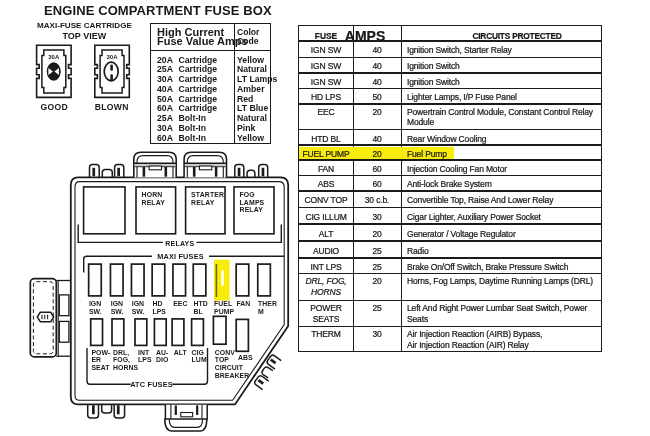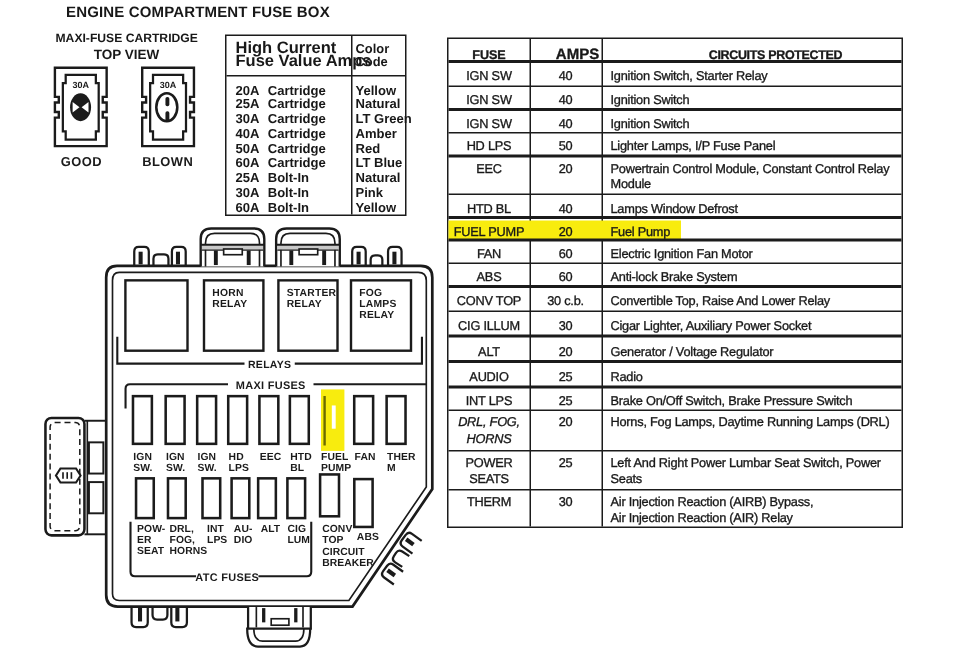--- a/index.html
+++ b/index.html
@@ -4,21 +4,21 @@
 <style>
   html,body{margin:0;padding:0;}
   body{width:650px;height:436px;background:#fff;font-family:"Liberation Sans",sans-serif;color:#181818;position:relative;overflow:hidden;}
   #rt div{-webkit-text-stroke:0.22px #181818;}
   .abs{position:absolute;}
   .b{font-weight:bold;}
 </style>
 </head>
 <body>
 
-<div class="abs b" style="left:44px;top:3.2px;font-size:10px;letter-spacing:0.1px;">ENGINE COMPARTMENT FUSE BOX</div>
+<div class="abs b" style="left:44px;top:3.2px;font-size:13px;letter-spacing:0.1px;">ENGINE COMPARTMENT FUSE BOX</div>
 
 <div class="abs b" style="left:37px;top:21.3px;font-size:8.1px;letter-spacing:0px;">MAXI-FUSE CARTRIDGE</div>
 
 <div class="abs b" style="left:62.5px;top:31.3px;font-size:9px;letter-spacing:0px;">TOP VIEW</div>
 
 <div class="abs" style="left:149.5px;top:23.2px;width:119px;height:118.5px;border:1.8px solid #1b1b1b;">
 
   <div class="abs" style="left:83.5px;top:0;bottom:0;width:1.4px;background:#1b1b1b;"></div>
 
   <div class="abs" style="left:0;top:25.8px;height:1.4px;right:0;background:#1b1b1b;"></div>
@@ -30,21 +30,21 @@
   <div class="abs b" style="left:0;top:31.5px;font-size:8.7px;line-height:9.75px;width:130px;white-space:nowrap;">
     <div><span class="abs" style="left:6.5px;">20A</span><span class="abs" style="left:28px;">Cartridge</span><span class="abs" style="left:86.5px;">Yellow</span>&nbsp;</div>
     <div>
         <span class="abs" style="left:6.5px;top:9.75px;">25A</span>
         <span class="abs" style="left:28px;top:9.75px;">Cartridge</span>
         <span class="abs" style="left:86.5px;top:9.75px;">Natural</span>
       </div>
     <div>
         <span class="abs" style="left:6.5px;top:19.5px;">30A</span>
         <span class="abs" style="left:28px;top:19.5px;">Cartridge</span>
-        <span class="abs" style="left:86.5px;top:19.5px;">LT Green</span>
+        <span class="abs" style="left:86.5px;top:19.5px;">LT Lamps</span>
       </div>
     <div>
         <span class="abs" style="left:6.5px;top:29.25px;">40A</span>
         <span class="abs" style="left:28px;top:29.25px;">Cartridge</span>
         <span class="abs" style="left:86.5px;top:29.25px;">Amber</span>
       </div>
     <div>
         <span class="abs" style="left:6.5px;top:39px;">50A</span>
         <span class="abs" style="left:28px;top:39px;">Cartridge</span>
         <span class="abs" style="left:86.5px;top:39px;">Red</span>
@@ -91,21 +91,21 @@
   <div class="abs" style="left:0;top:164.5px;height:1.5px;right:0;background:#1b1b1b;"></div>
   <div class="abs" style="left:0;top:181.0px;height:1.5px;right:0;background:#1b1b1b;"></div>
   <div class="abs" style="left:0;top:197.5px;height:1.5px;right:0;background:#1b1b1b;"></div>
   <div class="abs" style="left:0;top:214.5px;height:1.5px;right:0;background:#1b1b1b;"></div>
   <div class="abs" style="left:0;top:231.6px;height:1.5px;right:0;background:#1b1b1b;"></div>
   <div class="abs" style="left:0;top:247.4px;height:1.5px;right:0;background:#1b1b1b;"></div>
   <div class="abs" style="left:0;top:274.0px;height:1.5px;right:0;background:#1b1b1b;"></div>
   <div class="abs" style="left:0;top:300.0px;height:1.5px;right:0;background:#1b1b1b;"></div>
 
   <div class="abs b" style="left:0;top:-1.5px;height:16.2px;width:54px;display:flex;align-items:center;justify-content:center;font-size:8.4px;letter-spacing:0;padding-top:4px;">FUSE</div>
-  <div class="abs b" style="left:62px;top:-1.5px;height:16.2px;width:48px;display:flex;align-items:center;justify-content:center;font-size:10px;letter-spacing:0;padding-top:4px;">AMPS</div>
+  <div class="abs b" style="left:42px;top:-1.5px;height:16.2px;width:48px;display:flex;align-items:center;justify-content:center;font-size:14px;letter-spacing:0;padding-top:4px;">AMPS</div>
   <div class="abs b" style="left:103px;top:-1.5px;height:16.2px;width:200px;display:flex;align-items:center;justify-content:center;font-size:8.3px;letter-spacing:-0.2px;padding-left:15px;padding-top:4px;">CIRCUITS PROTECTED</div>
 
   <div class="abs" style="left:0;top:14.7px;height:16.3px;width:54px;display:flex;align-items:center;justify-content:center;padding-top:2px;">IGN SW</div>
   <div class="abs" style="left:54px;top:14.7px;height:16.3px;width:48px;display:flex;align-items:center;justify-content:center;padding-top:2px;">40</div>
   <div class="abs" style="left:103px;top:14.7px;height:16.3px;width:200px;display:flex;align-items:center;justify-content:flex-start;padding-left:5px;padding-top:2px;">Ignition Switch, Starter Relay</div>
 
   <div class="abs" style="left:0;top:31.0px;height:15.5px;width:54px;display:flex;align-items:center;justify-content:center;padding-top:2px;">IGN SW</div>
   <div class="abs" style="left:54px;top:31.0px;height:15.5px;width:48px;display:flex;align-items:center;justify-content:center;padding-top:2px;">40</div>
   <div class="abs" style="left:103px;top:31.0px;height:15.5px;width:200px;display:flex;align-items:center;justify-content:flex-start;padding-left:5px;padding-top:2px;">Ignition Switch</div>
 
@@ -116,29 +116,29 @@
   <div class="abs" style="left:0;top:62.0px;height:15.5px;width:54px;display:flex;align-items:center;justify-content:center;padding-top:2px;">HD LPS</div>
   <div class="abs" style="left:54px;top:62.0px;height:15.5px;width:48px;display:flex;align-items:center;justify-content:center;padding-top:2px;">50</div>
   <div class="abs" style="left:103px;top:62.0px;height:15.5px;width:200px;display:flex;align-items:center;justify-content:flex-start;padding-left:5px;padding-top:2px;">Lighter Lamps, I/P Fuse Panel</div>
 
   <div class="abs" style="left:0;top:81.0px;width:54px;text-align:center;line-height:10.5px;">EEC</div>
   <div class="abs" style="left:54px;top:81.0px;width:48px;text-align:center;">20</div>
   <div class="abs" style="left:108px;top:81.0px;width:192px;line-height:10.5px;">Powertrain Control Module, Constant Control Relay<br>Module</div>
 
   <div class="abs" style="left:0;top:103.3px;height:15.5px;width:54px;display:flex;align-items:center;justify-content:center;padding-top:2px;">HTD BL</div>
   <div class="abs" style="left:54px;top:103.3px;height:15.5px;width:48px;display:flex;align-items:center;justify-content:center;padding-top:2px;">40</div>
-  <div class="abs" style="left:103px;top:103.3px;height:15.5px;width:200px;display:flex;align-items:center;justify-content:flex-start;padding-left:5px;padding-top:2px;">Lamps Window Defrost</div>
+  <div class="abs" style="left:103px;top:103.3px;height:15.5px;width:200px;display:flex;align-items:center;justify-content:flex-start;padding-left:5px;padding-top:2px;">Rear Window Cooling</div>
 
   <div class="abs" style="left:0;top:118.8px;height:15.0px;width:54px;display:flex;align-items:center;justify-content:center;padding-top:2px;">FUEL PUMP</div>
   <div class="abs" style="left:54px;top:118.8px;height:15.0px;width:48px;display:flex;align-items:center;justify-content:center;padding-top:2px;">20</div>
   <div class="abs" style="left:103px;top:118.8px;height:15.0px;width:200px;display:flex;align-items:center;justify-content:flex-start;padding-left:5px;padding-top:2px;">Fuel Pump</div>
 
   <div class="abs" style="left:0;top:133.8px;height:15.4px;width:54px;display:flex;align-items:center;justify-content:center;padding-top:2px;">FAN</div>
   <div class="abs" style="left:54px;top:133.8px;height:15.4px;width:48px;display:flex;align-items:center;justify-content:center;padding-top:2px;">60</div>
-  <div class="abs" style="left:103px;top:133.8px;height:15.4px;width:200px;display:flex;align-items:center;justify-content:flex-start;padding-left:5px;padding-top:2px;">Electric Ignition Fan Motor</div>
+  <div class="abs" style="left:103px;top:133.8px;height:15.4px;width:200px;display:flex;align-items:center;justify-content:flex-start;padding-left:5px;padding-top:2px;">Injection Cooling Fan Motor</div>
 
   <div class="abs" style="left:0;top:149.2px;height:15.3px;width:54px;display:flex;align-items:center;justify-content:center;padding-top:2px;">ABS</div>
   <div class="abs" style="left:54px;top:149.2px;height:15.3px;width:48px;display:flex;align-items:center;justify-content:center;padding-top:2px;">60</div>
   <div class="abs" style="left:103px;top:149.2px;height:15.3px;width:200px;display:flex;align-items:center;justify-content:flex-start;padding-left:5px;padding-top:2px;">Anti-lock Brake System</div>
 
   <div class="abs" style="left:0;top:164.5px;height:16.5px;width:54px;display:flex;align-items:center;justify-content:center;padding-top:2px;">CONV TOP</div>
   <div class="abs" style="left:54px;top:164.5px;height:16.5px;width:48px;display:flex;align-items:center;justify-content:center;padding-top:2px;">30 c.b.</div>
   <div class="abs" style="left:103px;top:164.5px;height:16.5px;width:200px;display:flex;align-items:center;justify-content:flex-start;padding-left:5px;padding-top:2px;">Convertible Top, Raise And Lower Relay</div>
 
   <div class="abs" style="left:0;top:181.0px;height:16.5px;width:54px;display:flex;align-items:center;justify-content:center;padding-top:2px;">CIG ILLUM</div>

